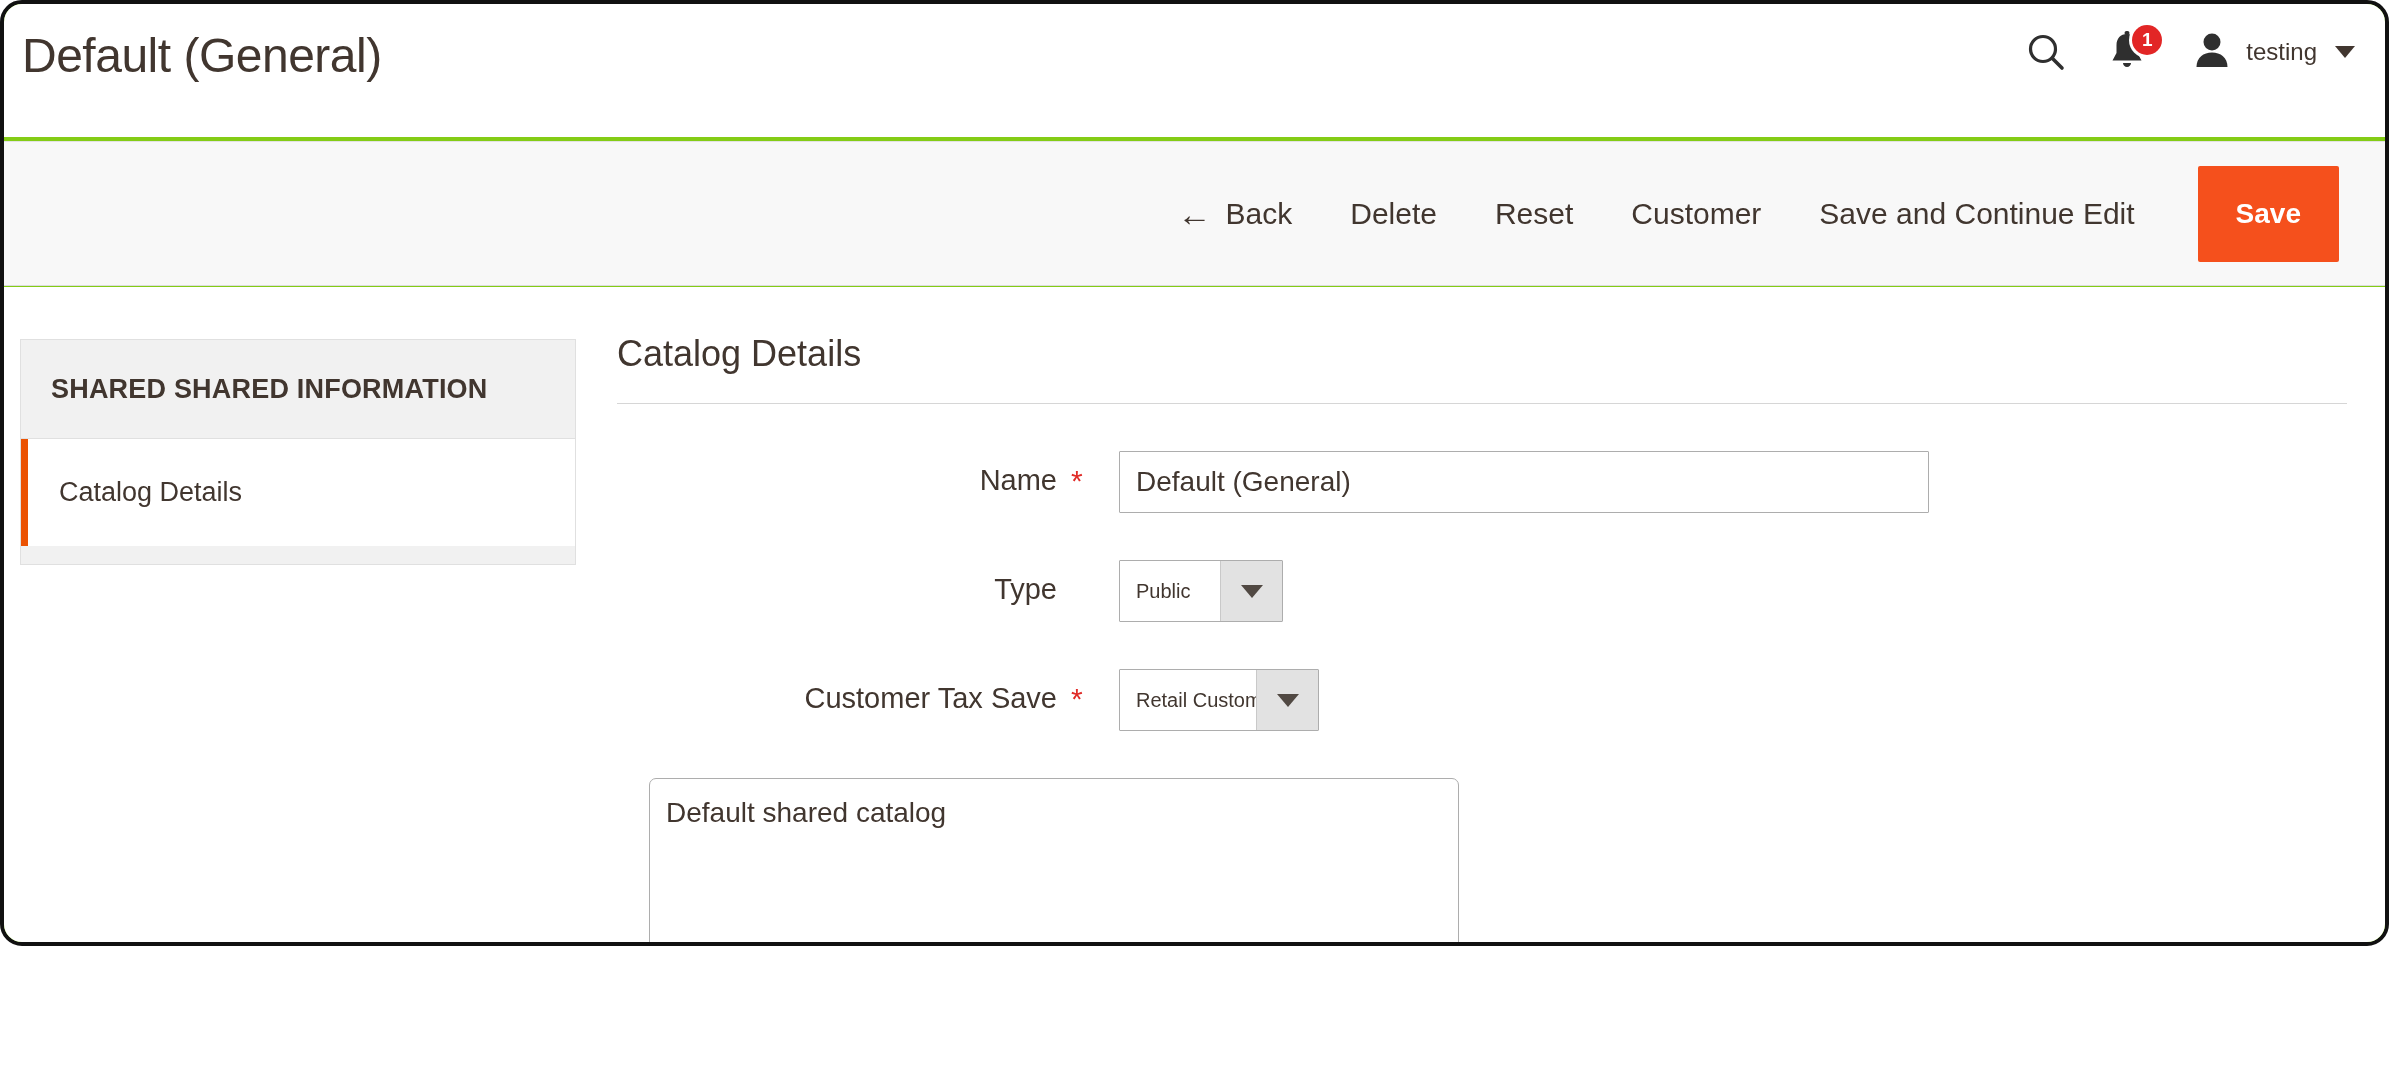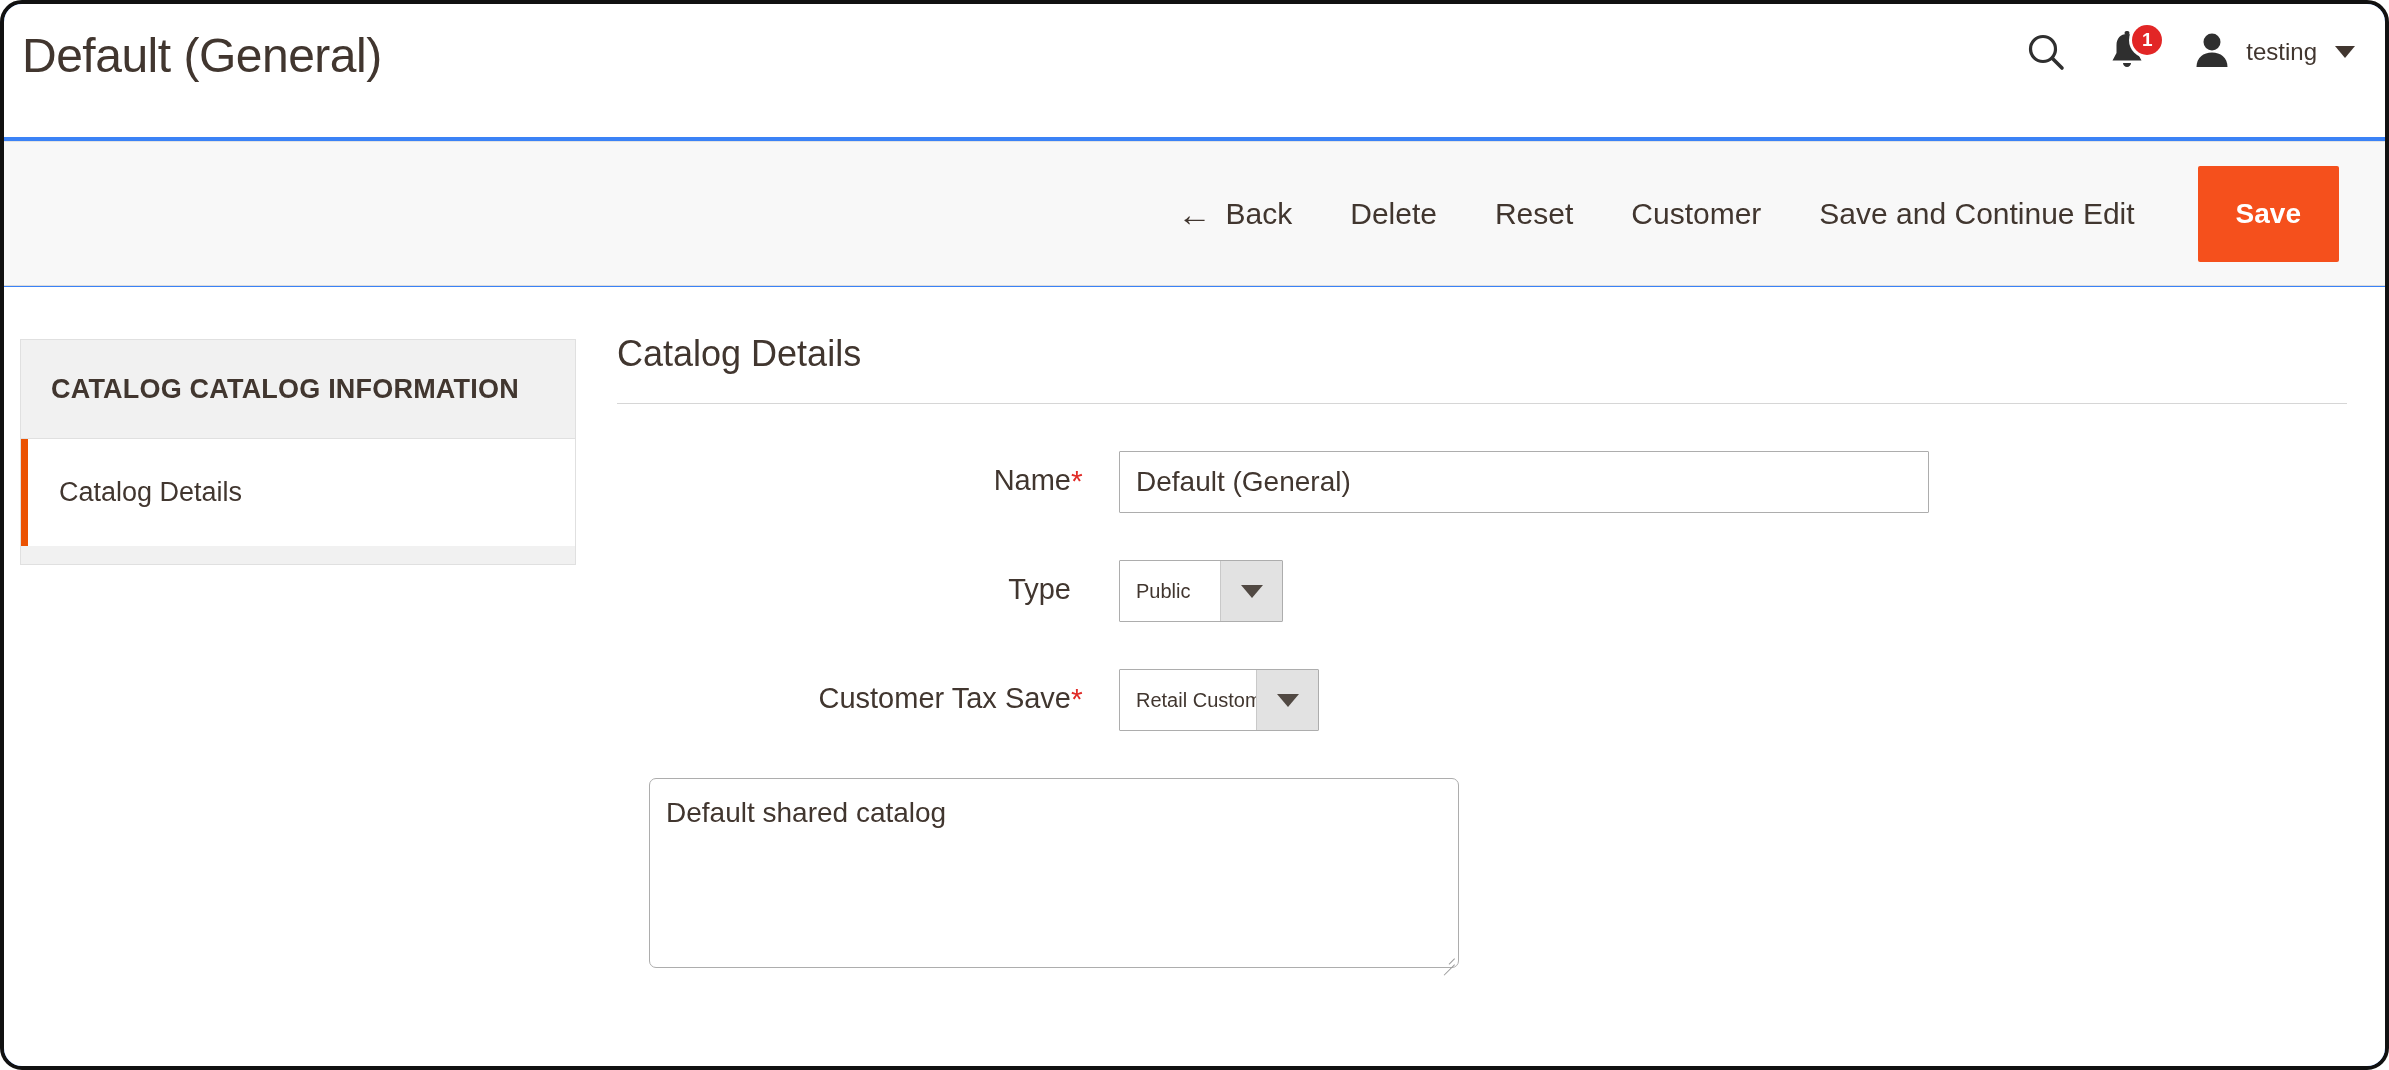--- a/index.html
+++ b/index.html
@@ -7,22 +7,22 @@
   html, body {
     width: 2389px;
     height: 1070px;
     background: #ffffff;
     font-family: "Liberation Sans", sans-serif;
   }
 
   #frame {
     position: relative;
     width: 2389px;
-    height: 1070px;
-    background: #3b82f6;
+    height: 946px;
+    background: #84cc16;
     border: 4px solid #111111;
     border-radius: 22px;
     overflow: hidden;
   }
 
   
   #page-header {
     position: absolute;
     left: 0; top: 0;
     width: 2381px;
@@ -234,20 +234,21 @@
     display: flex;
     align-items: flex-start;
     margin-top: 47px;
   }
 
   .field-label-cell {
     width: 470px;
     display: flex;
     align-items: center;
     justify-content: flex-end;
+    gap: 14px;
     padding-top: 13px;
   }
 
   .field-label {
     font-size: 29px;
     color: #41362f;
     text-align: right;
     white-space: nowrap;
   }
 
@@ -422,21 +423,21 @@
       <span>Save and Continue Edit</span>
     </button>
 
     <button id="save-button">Save</button>
 
   </div>
 
   <div id="page-body">
 
     <div id="sidebar">
-      <div id="sidebar-title">CATALOG CATALOG INFORMATION</div>
+      <div id="sidebar-title">SHARED SHARED INFORMATION</div>
       <div id="sidebar-items">
         <div class="sidebar-item active">
           <span>Catalog Details</span>
         </div>
       </div>
     </div>
 
     <div id="main-content">
 
       <div id="section-title">Catalog Details</div>

